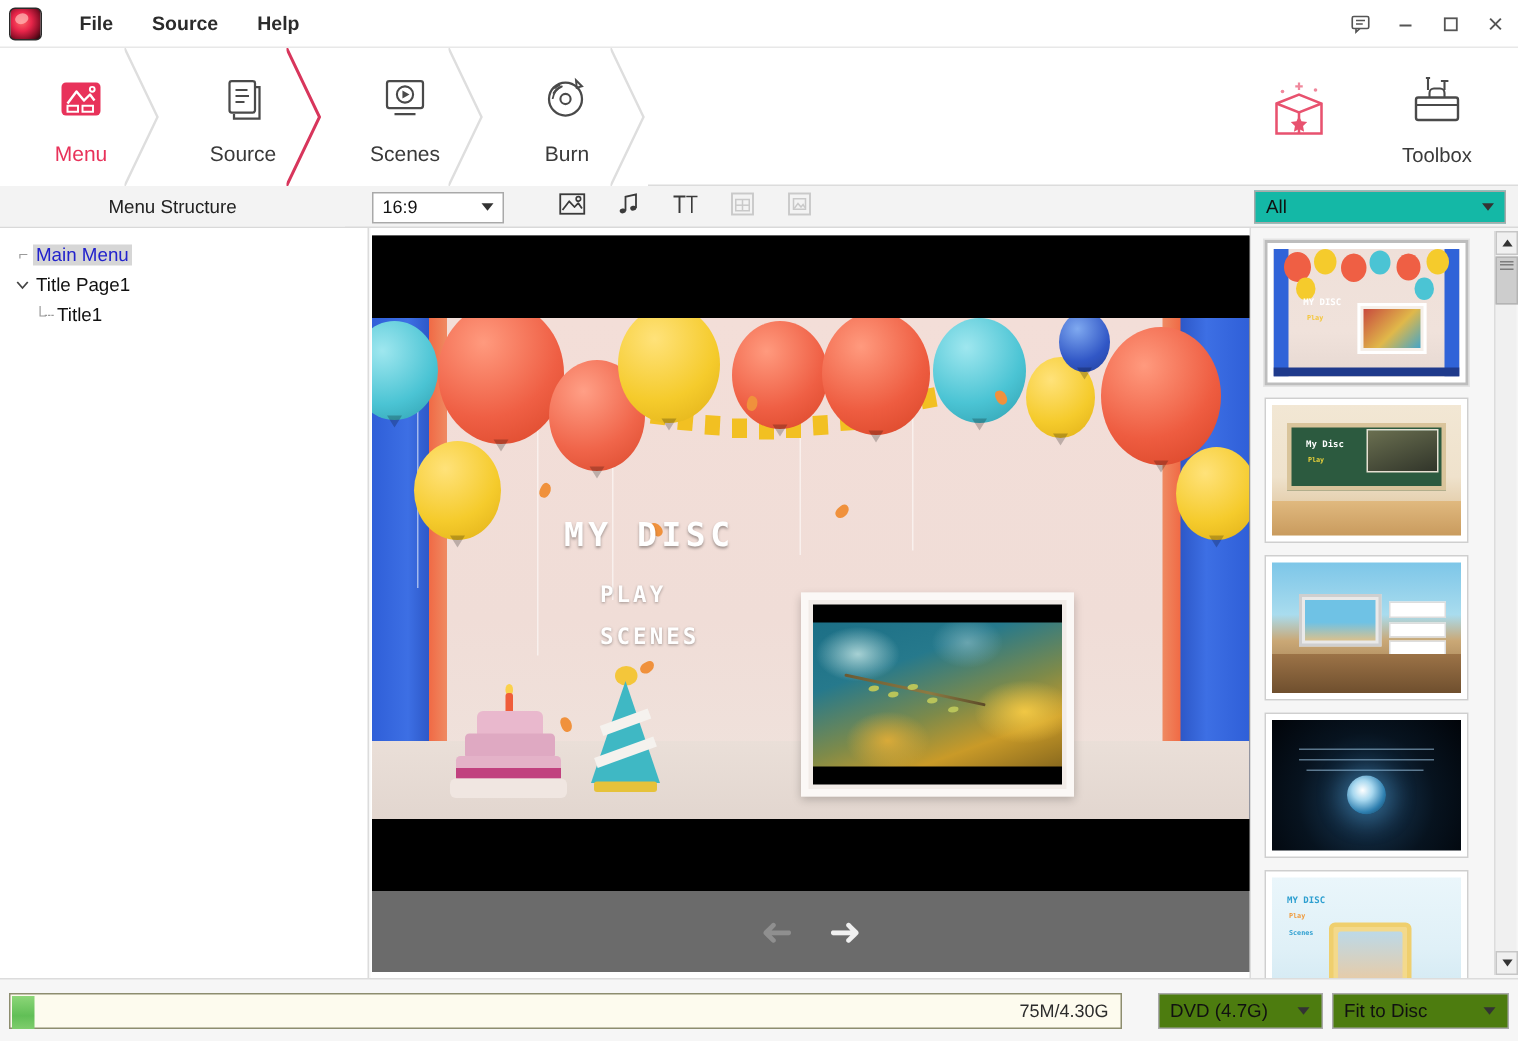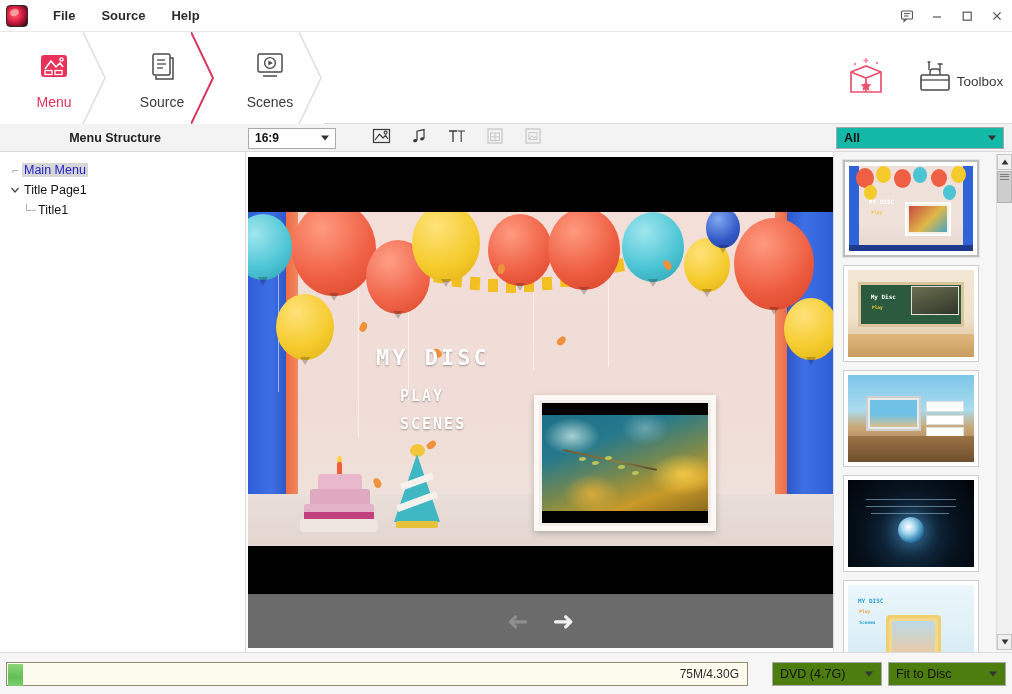--- a/index.html
+++ b/index.html
@@ -58,30 +58,30 @@
   .chev {
     position: absolute; right: -1px; top: 0; width: 26px; height: 92px;
     pointer-events: none;
   }
   .chev svg { display:block; }
 
   .right-tools {
     position: absolute; right: 8px; top: 0; height: 92px; display: flex; align-items: center;
   }
   .rtool {
-    width: 92px; height: 92px; display: flex; 
+    width: 92px; height: 92px; display: flex; flex-direction: column;
     align-items: center; justify-content: center; cursor: default; color: #3a3a3a;
   }
   .rtool .ico { height: 44px; display:flex; align-items:center; justify-content:center; }
   .rtool .lbl { font-size: 13.5px; margin-top: 6px; }
 
   
   .secondbar {
     position: absolute; left: 0; top: 124px; width: 1012px; height: 28px;
-    background: #f3f3f3; border-bottom: 1px solid #d9d9d9; font-weight: bold;
+    background: #f3f3f3; border-bottom: 1px solid #d9d9d9;
   }
   .menu-structure-label {
     position: absolute; left: 0; top: 0; width: 230px; height: 27px;
     display: flex; align-items: center; justify-content: center;
     font-size: 12.5px; color: #222; background: #f3f3f3;
   }
   .edit-toolbar {
     position: absolute; left: 248px; top: 0; height: 28px;
     display: flex; align-items: center; gap: 0;
   }
@@ -442,20 +442,38 @@
           </svg>
         </div>
         <div class="lbl">Scenes</div>
         <div class="chev">
           <svg width="26" height="92" viewBox="0 0 26 92">
               <path d="M0 0 L22 46 L0 92" fill="none" stroke="#dedede" stroke-width="1.6"></path>
             </svg>
         </div>
       </div>
 
+      <div class="step">
+        <div class="ico">
+          <svg width="34" height="34" viewBox="0 0 34 34">
+            <circle cx="16" cy="17" r="11" fill="none" stroke="#4a4a4a" stroke-width="1.5"></circle>
+            <circle cx="16" cy="17" r="3.4" fill="none" stroke="#4a4a4a" stroke-width="1.4"></circle>
+            <path d="M8.5 10 a11 11 0 0 1 4 -2.4" fill="none" stroke="#4a4a4a" stroke-width="1.2"></path>
+            <path d="M7.8 13.4 a11 11 0 0 1 5.2 -4.6" fill="none" stroke="#4a4a4a" stroke-width="1.2"></path>
+            <path d="M7.4 17 a11 11 0 0 1 6.6 -8.6" fill="none" stroke="#4a4a4a" stroke-width="1.2"></path>
+            <path d="M23 4.5 L27 8.5 L23.5 9.5 Z" fill="none" stroke="#4a4a4a" stroke-width="1.3"></path>
+          </svg>
+        </div>
+        <div class="lbl">Burn</div>
+        <div class="chev">
+          <svg width="26" height="92" viewBox="0 0 26 92">
+              <path d="M0 0 L22 46 L0 92" fill="none" stroke="#dedede" stroke-width="1.6"></path>
+            </svg>
+        </div>
+      </div>
 
     </div>
 
     <div class="right-tools">
       <div class="rtool">
         <div class="ico">
           <svg width="50" height="48" viewBox="0 0 50 48">
             <path d="M10 18 L25 12 L40 18 L40 38 L10 38 Z" fill="none" stroke="#e8526f" stroke-width="1.7"></path>
             <path d="M10 18 L25 24 L40 18" fill="none" stroke="#e8526f" stroke-width="1.7"></path>
             <line x1="25" y1="24" x2="25" y2="38" stroke="#e8526f" stroke-width="1.7"></line>

